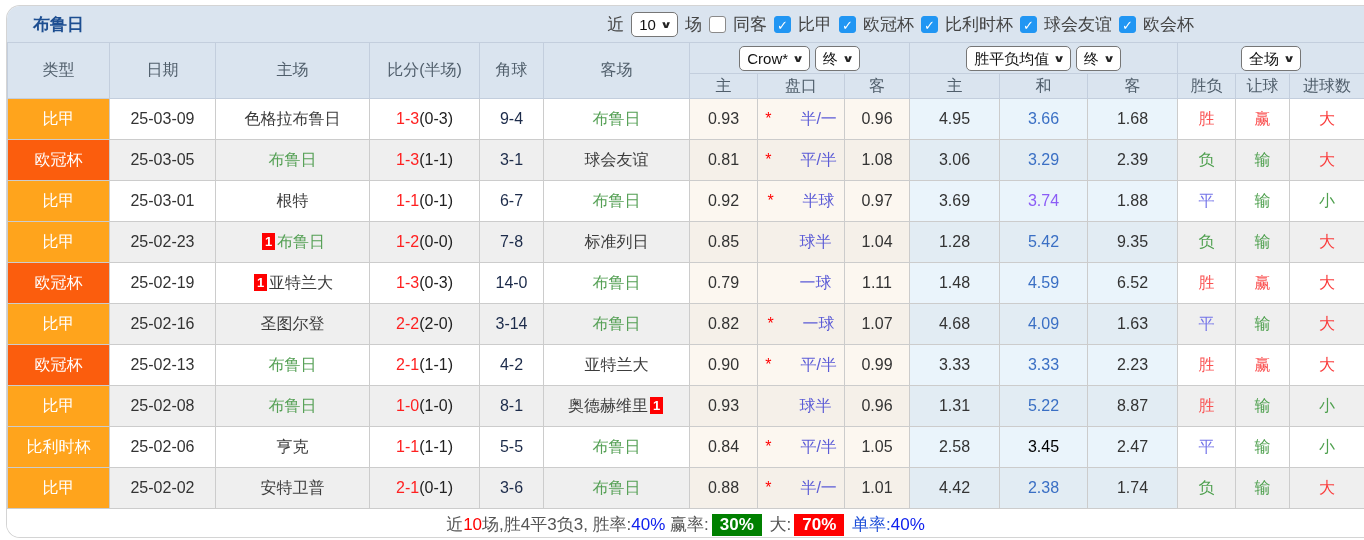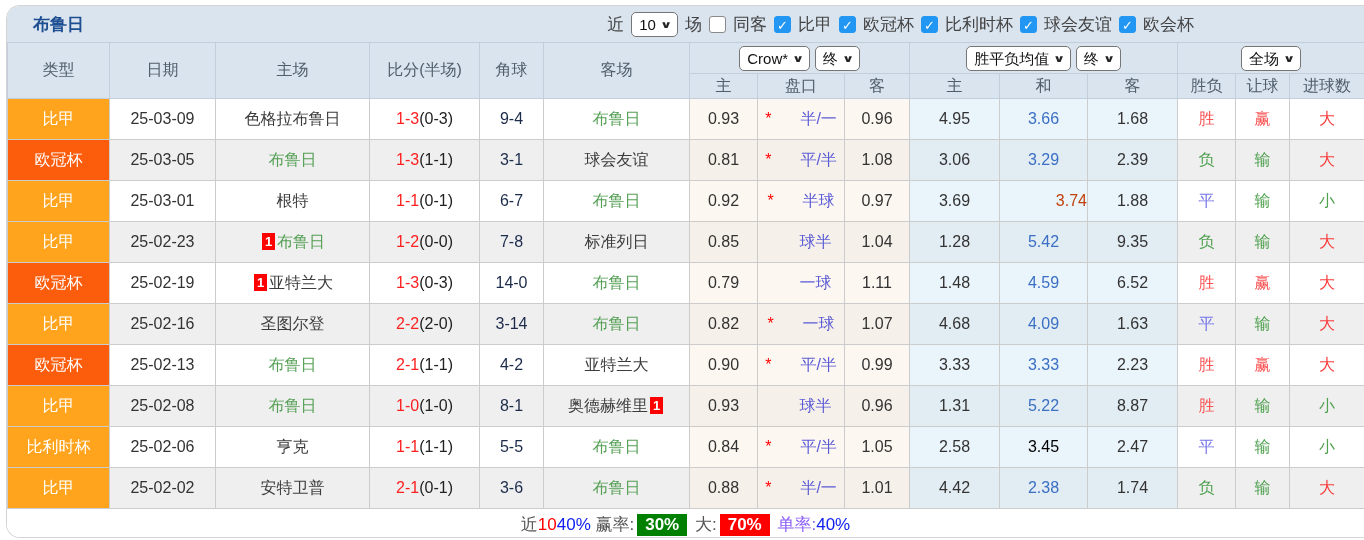--- a/index.html
+++ b/index.html
@@ -173,21 +173,21 @@
           <td class="league" style="background: rgb(255, 164, 28);">比甲</td>
           <td class="date">25-03-01</td>
           <td class="team"><span>根特</span></td>
           <td class="score"><span class="goals">1-1</span><span class="half">(0-1)</span></td>
           <td class="corner">6-7</td>
           <td class="team"><span class="self">布鲁日</span></td>
           <td class="crow-col">0.92</td>
           <td class="crow-col handicap"><span class="star">*</span><span class="hc">半球</span></td>
           <td class="crow-col">0.97</td>
           <td class="avg-col">3.69</td>
-          <td class="avg-col" style="color: #c2410c; text-align: right;">3.74</td>
+          <td class="avg-col" style="color: #8b5cf6;">3.74</td>
           <td class="avg-col">1.88</td>
           <td class="res" style="color: rgb(115, 115, 232);">平</td>
           <td class="res" style="color: rgb(79, 160, 79);">输</td>
           <td class="res" style="color: rgb(79, 160, 79);">小</td>
         </tr>
         <tr class="even">
           <td class="league" style="background: rgb(255, 164, 28);">比甲</td>
           <td class="date">25-02-23</td>
           <td class="team"><span class="rc">1</span><span class="self">布鲁日</span></td>
           <td class="score"><span class="goals">1-2</span><span class="half">(0-0)</span></td>
@@ -304,21 +304,22 @@
           <td class="res" style="color: rgb(79, 160, 79);">负</td>
           <td class="res" style="color: rgb(79, 160, 79);">输</td>
           <td class="res" style="color: rgb(250, 60, 60);">大</td>
         </tr>
       </tbody>
   </table>
 
   <div class="footer">
       <span style="color: rgb(85, 85, 85);">近</span>
       <span style="color: rgb(255, 0, 0);">10</span>
+      <span style="color: rgb(85, 85, 85);">场,胜4平3负3, 胜率:</span>
       <span style="color: rgb(16, 33, 238);">40%</span>
       <span style="color: rgb(85, 85, 85);"> 赢率:</span>
       <span class="fbadge" style="background: rgb(0, 128, 0); color: rgb(255, 255, 255);">30%</span>
       <span style="color: rgb(85, 85, 85);"> 大:</span>
       <span class="fbadge" style="background: rgb(255, 0, 0); color: rgb(255, 255, 255);">70%</span>
-      <span style="color: #8b5cf6;"> 单率:</span>
+      <span style="color: #1d4ed8;"> 单率:</span>
       <span style="color: rgb(16, 33, 238);">40%</span>
     </div>
 </div>
 
 </body></html>

